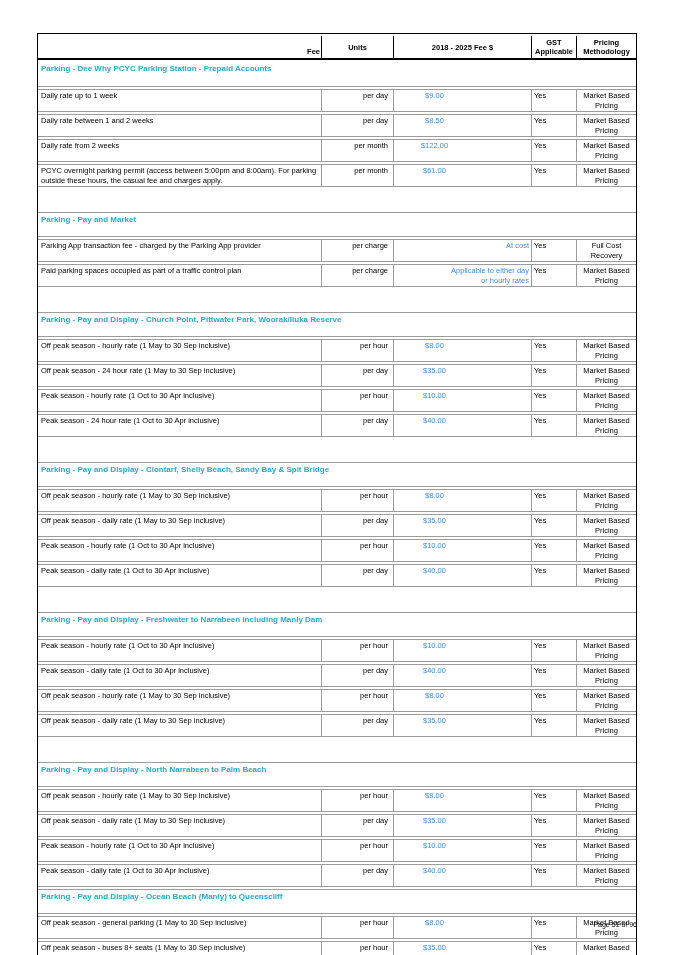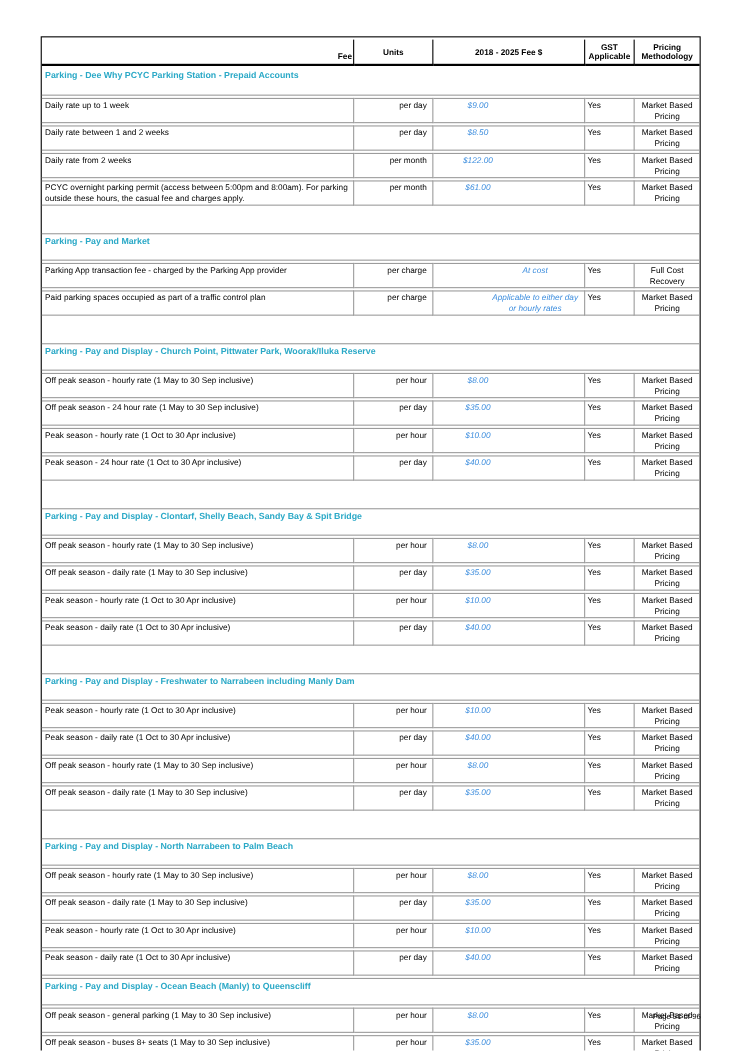--- a/index.html
+++ b/index.html
@@ -68,22 +68,22 @@
   tr.fee-row td {
     border-top: 1px solid #9c9c9c;
     border-bottom: 1px solid #9c9c9c;
     border-right: 1px solid #9c9c9c;
     height: 19px;
   }
   tr.fee-row td:last-child { border-right: none; }
 
   td.cell-desc   { text-align: left; padding-left: 3px; }
   td.cell-units  { text-align: right; padding-right: 5px; }
-  td.cell-amount { color: #3E8EDE; text-align: center; padding: 1px 58px 1px 2px; font-style: italic; }
-  td.cell-amount.note { text-align: center; padding: 1px 2px 1px 50px; }
+  td.cell-amount { color: #3E8EDE; text-align: center; padding: 1px 58px 1px 2px; }
+  td.cell-amount.note { text-align: right; padding: 1px 2px 1px 50px; }
   td.cell-gst    { text-align: left; padding-right: 19px; }
   td.cell-pricing{ text-align: center; padding: 1px 1px; }
 
   tr.spacer-row td { height: 21px; border: none; }
 
   .page-footer {
     position: absolute;
     right: 38px; top: 921px;
     font-size: 7px;
     color: #000;

